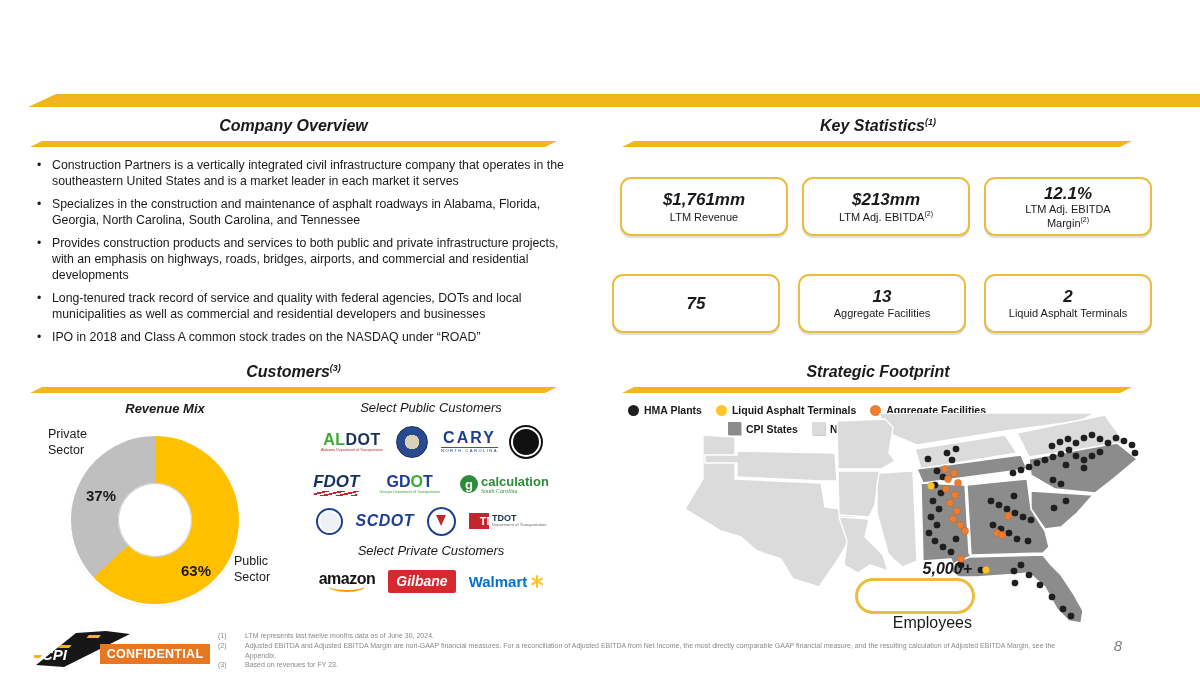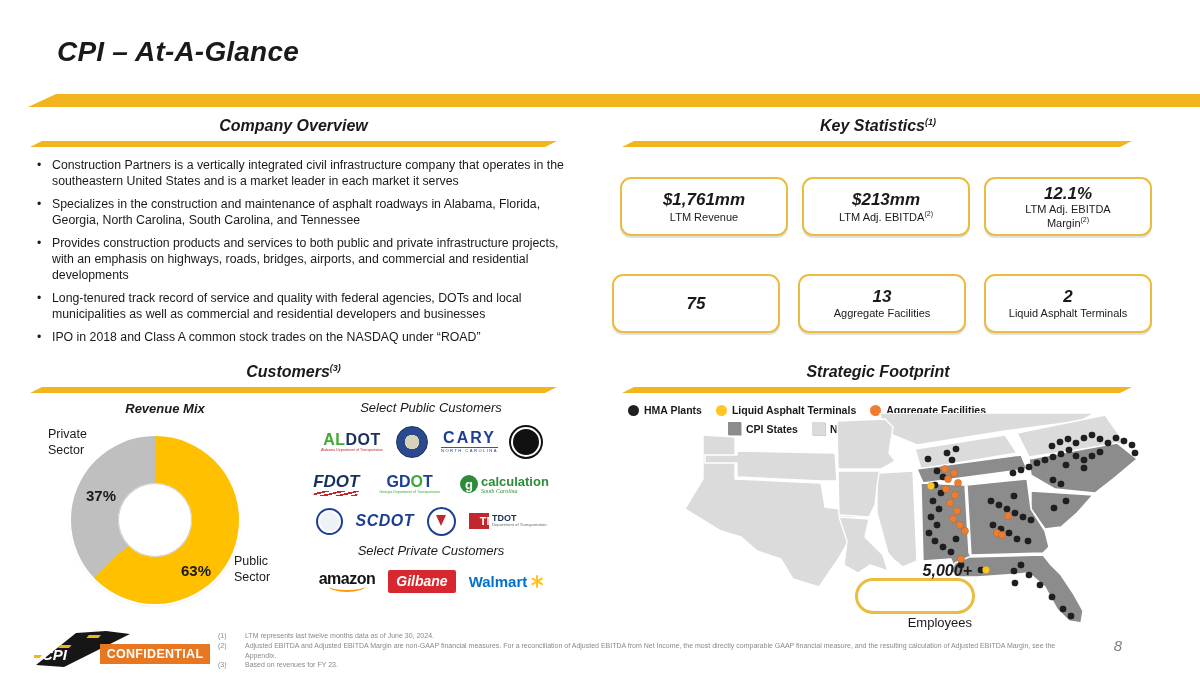--- a/index.html
+++ b/index.html
@@ -104,38 +104,37 @@
   
   .legend-row { position:absolute; display:flex; align-items:flex-start; gap:14px; }
   .legend-item { display:flex; align-items:center; gap:5px; font-size:10.5px; font-weight:600; }
   .ldot { width:11px; height:11px; border-radius:50%; flex:none; }
   .lsq { width:13px; height:13px; flex:none; box-shadow:1px 1px 0 rgba(0,0,0,.2); }
 
   
   .emp-box { position:absolute; left:855px; top:578px; width:120px; height:36px; background:#fff; border:3px solid #EABD41;
              border-radius:23px; display:flex; flex-direction:column; align-items:flex-end; justify-content:center; z-index:5; }
   .emp-box .v { font-size:16px; font-style:italic; font-weight:600; line-height:1.1; }
-  .emp-box .l { font-size:13px;margin-top:36px; }
+  .emp-box .l { font-size:16px;margin-top:36px; }
 
   
   .confidential { position:absolute; left:100px; top:644px; width:110px; height:20px; background:#E87722; color:#fff;
                   font-size:12.5px; font-weight:bold; letter-spacing:.3px; display:flex; align-items:center; justify-content:center; }
   .footnotes { position:absolute; left:218px; top:631px; width:862px; font-size:7px; line-height:1.4; color:#8a8a8a; }
   .fn-row { display:flex; }
   .fn-num { width:27px; flex:none; }
   .page-num { position:absolute; left:1098px; top:637px; width:40px; text-align:center; font-size:15px; font-style:italic; color:#808080; }
 
   .map-wrap { position:absolute; left:625px; top:413px; width:560px; height:217px; }
 </style>
 </head>
 <body>
 
 <div class="slide">
 
-  <div class="slide-title">CPI – At-A-Glance</div>
   <div class="title-stripe"></div>
 
   <div class="sec-head" style="left:30px;top:117px;width:527px;">
     <span>Company Overview</span>
   </div>
   <div class="sec-stripe" style="left:30px;top:141px;width:527px;"></div>
 
   <ul class="bullets">
     <li><span class="bchar">•</span><span>Construction Partners is a vertically integrated civil infrastructure company that operates in the southeastern United States and is a market leader in each market it serves</span></li>
     <li><span class="bchar">•</span><span>Specializes in the construction and maintenance of asphalt roadways in Alabama, Florida, Georgia, North Carolina, South Carolina, and Tennessee</span></li>

